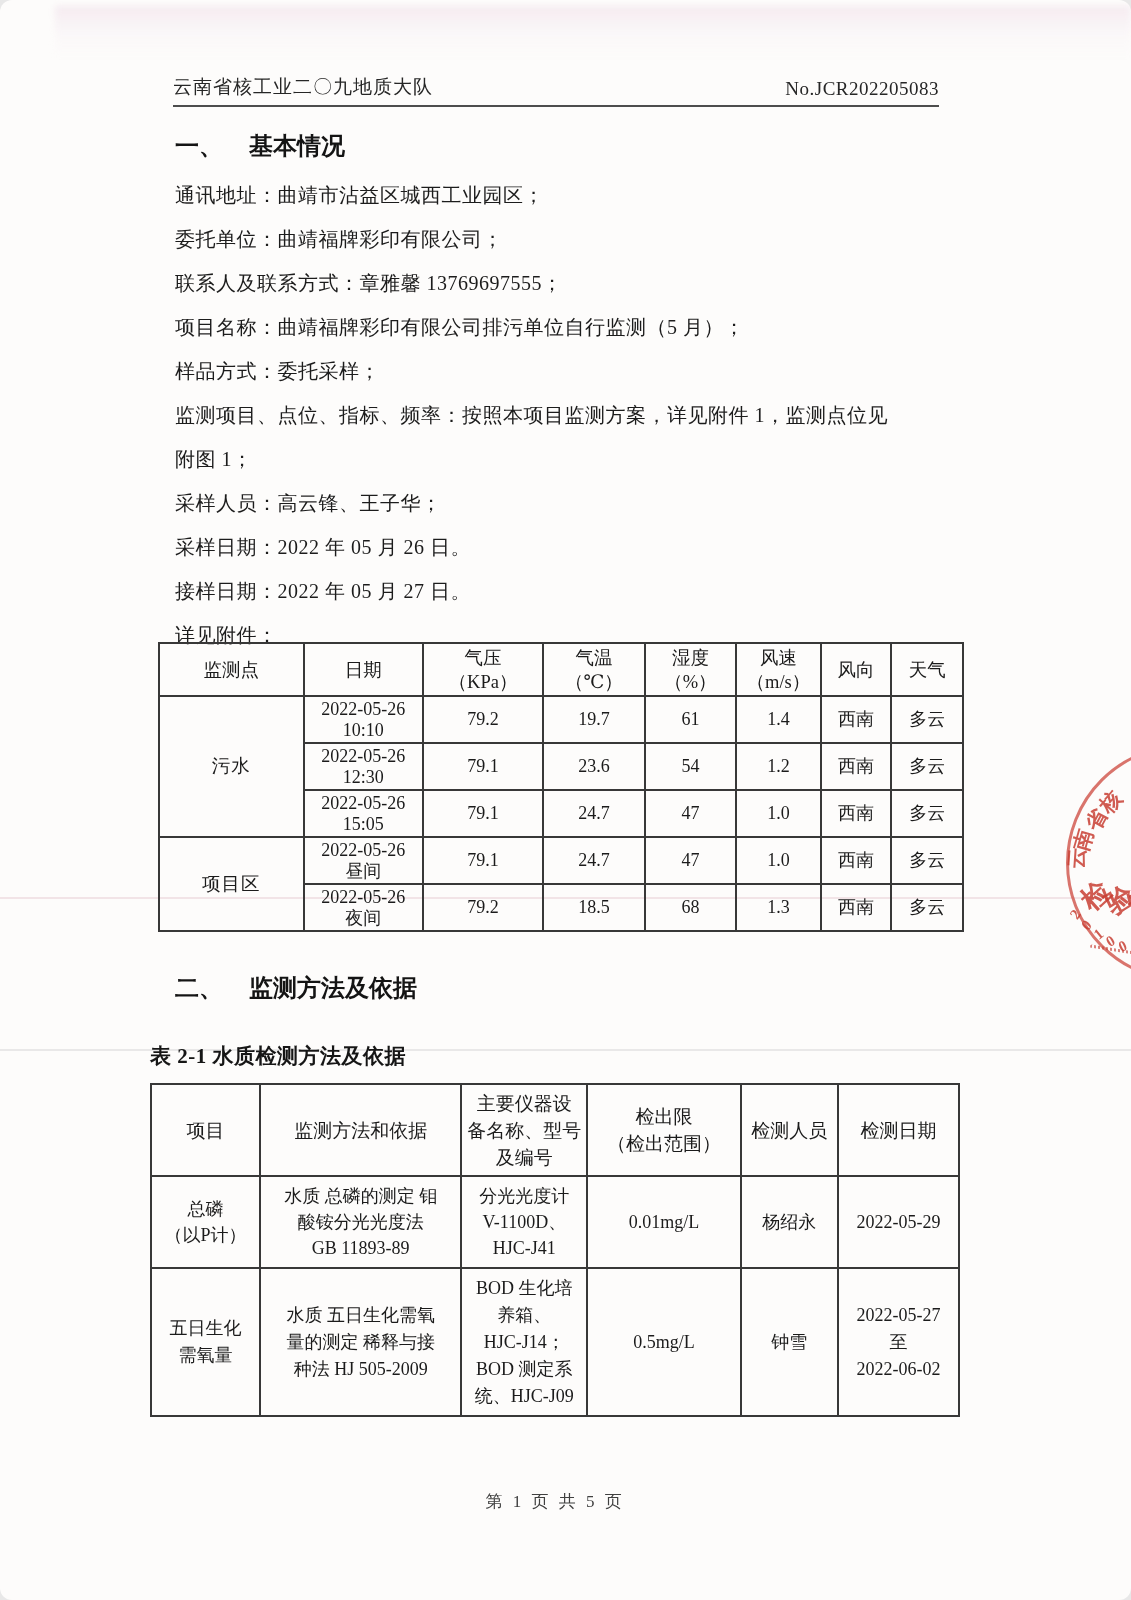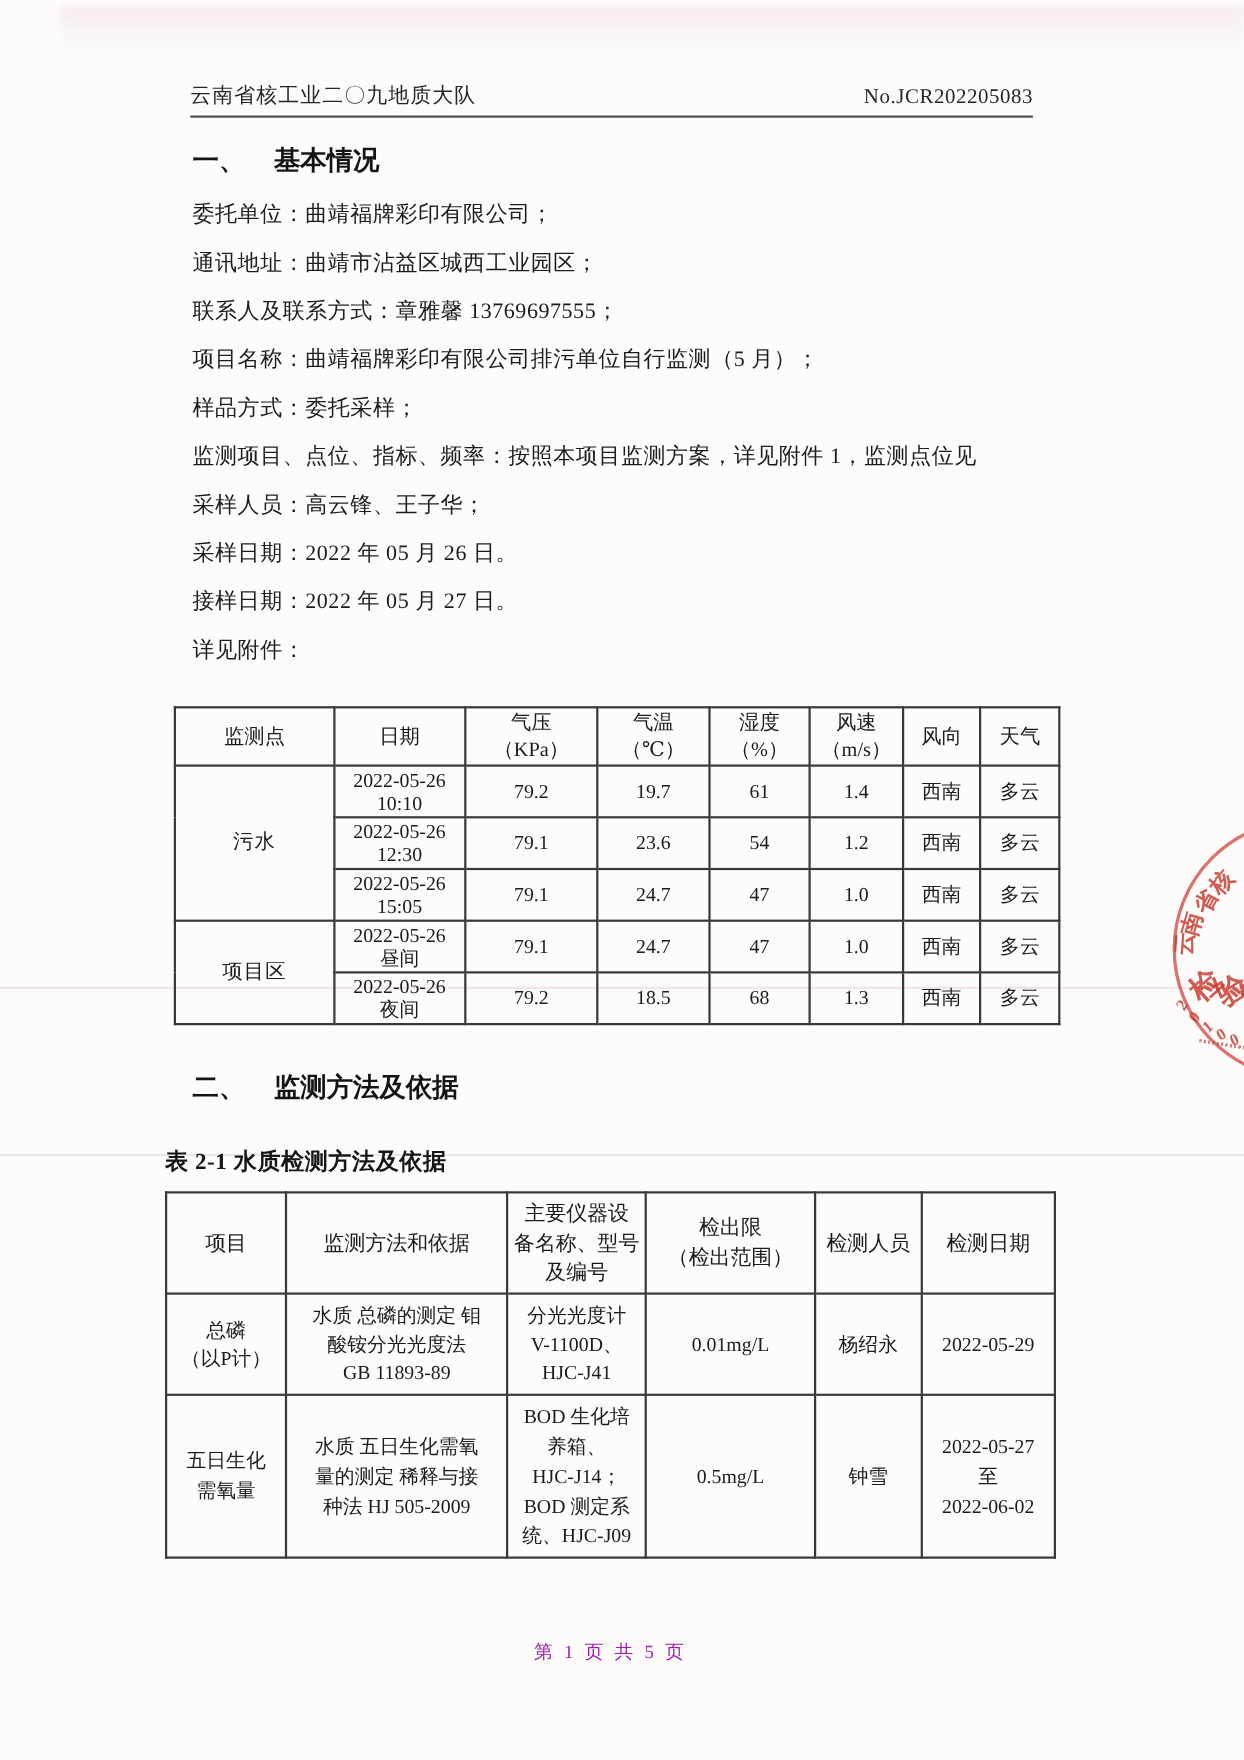--- a/index.html
+++ b/index.html
@@ -7,20 +7,21 @@
   body { font-family: "Liberation Serif", "DejaVu Serif", serif; }
 
   .page {
     position: relative;
     width: 1131px;
     height: 1600px;
     margin: 0 auto;
     background: #fdfcfb;
     overflow: hidden;
     color: #1e1e1e;
+    border-radius: 12px;
   }
 
   
   .artifact-top {
     position: absolute; left: 55px; top: 6px; width: 1076px; height: 52px;
     background: linear-gradient(to bottom, rgba(236,214,228,0.45), rgba(245,236,243,0.22) 55%, transparent);
     filter: blur(3px);
     pointer-events: none;
   }
   .artifact-line-1 {
@@ -105,21 +106,21 @@
   .method-table th { height: 92px; line-height: 27px; font-size: 19px; }
   .method-table tr.r1 td { height: 92px; line-height: 26px; }
   .method-table tr.r2 td { height: 148px; line-height: 27px; }
 
   
   .page-footer {
     position: absolute; left: 150px; top: 1490px; width: 810px;
     text-align: center;
     font-size: 17px;
     letter-spacing: 3px;
-    color: #a21caf;
+    color: #404040;
   }
 
   
   .stamp { position: absolute; left: 0; top: 0; width: 1131px; height: 1600px; pointer-events: none; }
   .stamp-circle {
     position: absolute; left: 1066px; top: 744px; width: 238px; height: 238px;
     border: 3.5px solid rgba(203,64,53,0.72);
     border-radius: 50%;
     filter: blur(0.4px);
   }
@@ -163,26 +164,27 @@
     <span class="org">云南省核工业二〇九地质大队</span>
     <span class="no">No.JCR202205083</span>
   </div>
 
   <div class="section-heading sec1">
     <span class="sec-num">一、</span>
     <span class="sec-title">基本情况</span>
   </div>
 
   <div class="info-block">
+    <p>通讯地址：曲靖市沾益区城西工业园区；</p>
     <p>委托单位：曲靖福牌彩印有限公司；</p>
-    <p>通讯地址：曲靖市沾益区城西工业园区；</p>
     <p>联系人及联系方式：章雅馨 13769697555；</p>
     <p>项目名称：曲靖福牌彩印有限公司排污单位自行监测（5 月）；</p>
     <p>样品方式：委托采样；</p>
     <p>监测项目、点位、指标、频率：按照本项目监测方案，详见附件 1，监测点位见</p>
+    <p>附图 1；</p>
     <p>采样人员：高云锋、王子华；</p>
     <p>采样日期：2022 年 05 月 26 日。</p>
     <p>接样日期：2022 年 05 月 27 日。</p>
     <p>详见附件：</p>
   </div>
 
   <table class="weather-table">
     <colgroup>
       <col style="width:18%">
         <col style="width:14.8%">

